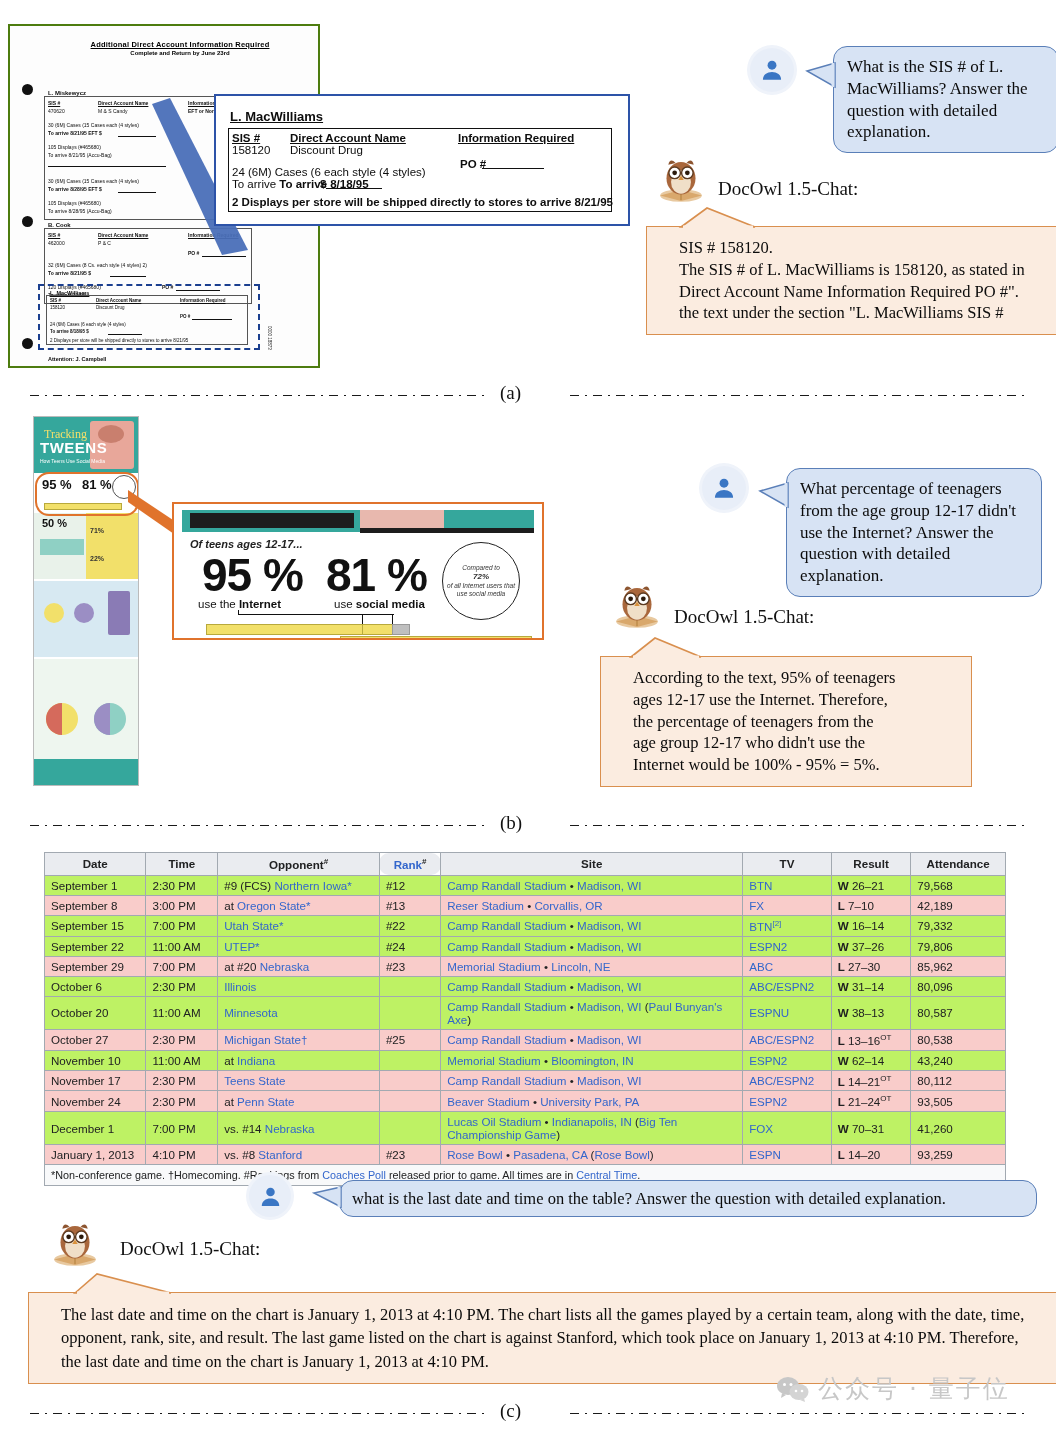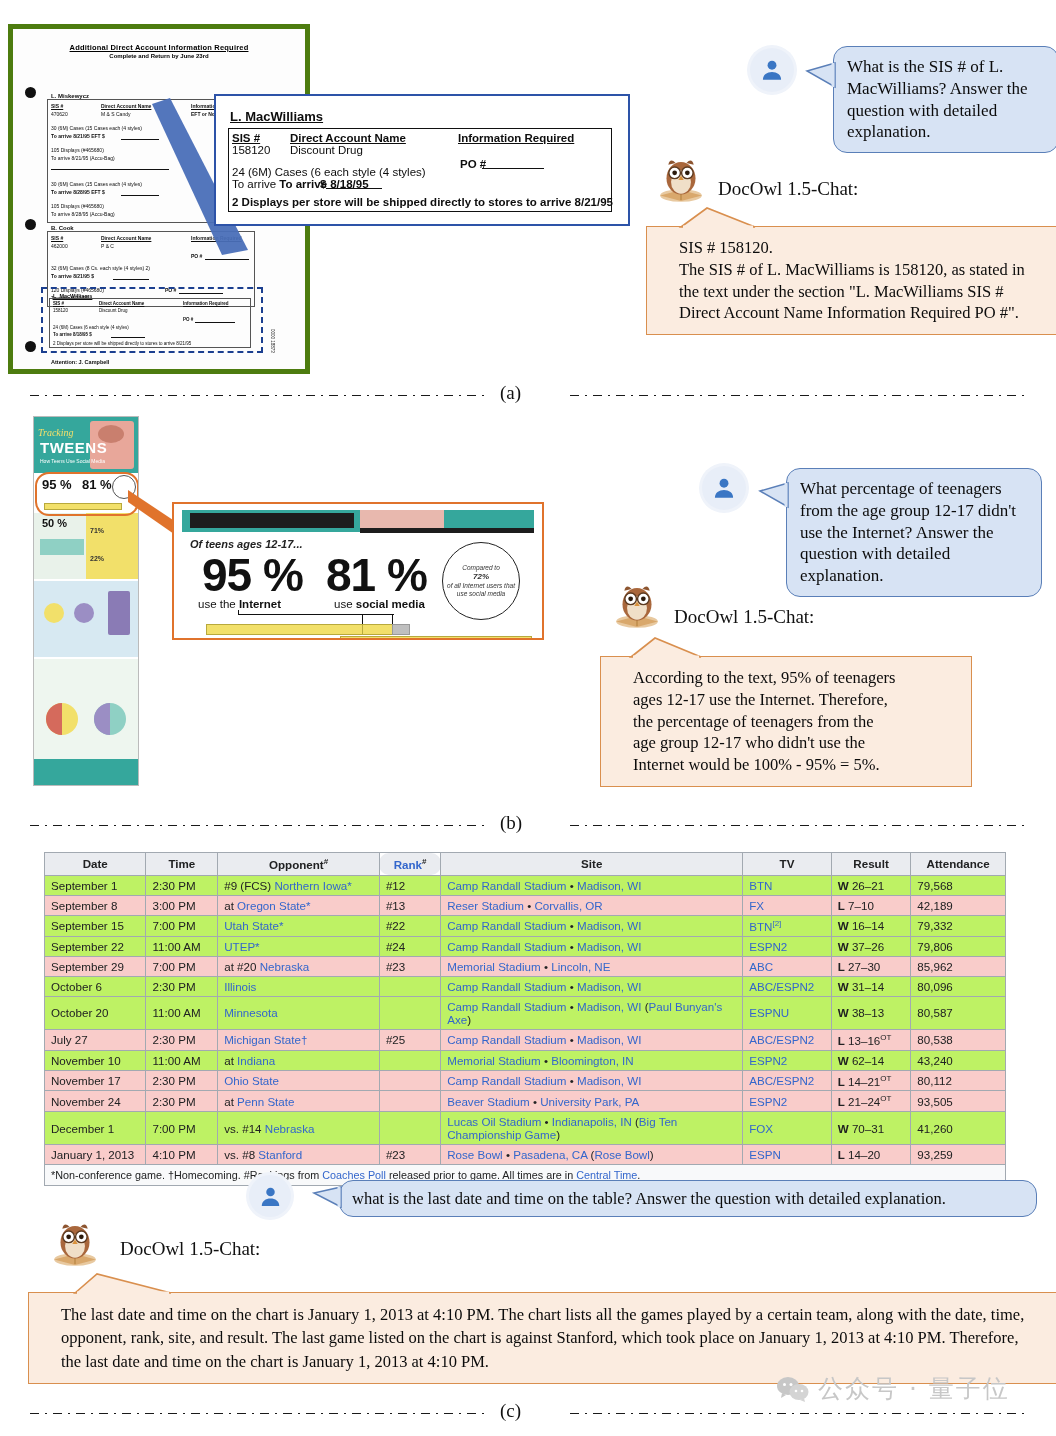--- a/index.html
+++ b/index.html
@@ -26,21 +26,21 @@
     padding:10px 32px;color:#0b0b0b;
     font-family:"Liberation Serif",serif;line-height:1.32;
   }
   .avatar{position:absolute;border-radius:50%;background:#e8eef8;
     display:flex;align-items:center;justify-content:center;
     box-shadow:0 0 0 3px #eff3fa;}
   .owl{position:absolute;}
   .owl-label{position:absolute;font-size:19px;color:#111;white-space:nowrap;}
 
   
-  .scan{position:absolute;background:#fff;border:5px solid #4d7c0f;overflow:hidden;}
+  .scan{position:absolute;background:#fff;border:2px solid #4d7c0f;overflow:hidden;padding-left:16px;}
   .scan-inner{position:absolute;inset:0;background:#fdfdfd;}
   .scan-title{position:absolute;text-align:center;width:100%;
     font-family:"Liberation Sans",sans-serif;font-weight:bold;}
   .punch{position:absolute;width:11px;height:11px;border-radius:50%;background:#111;}
   .boxline{position:absolute;border:1px solid #333;}
   .dashbox{position:absolute;border:2.5px dashed #1b3f8f;}
 
   .zoombox{position:absolute;background:#fff;border:2.5px solid #2d53a8;}
   .zb-txt{position:absolute;font-family:"Liberation Sans",sans-serif;color:#0d0d0d;white-space:nowrap;}
   .zb-name{font-weight:bold;font-size:13px;text-decoration:underline;}
@@ -210,34 +210,34 @@
   </div>
   <div class="owl-label" style="left:718px;top:178px;">DocOwl 1.5-Chat:</div>
 
   <div class="bubble-a" style="left:646px;top:226px;width:378px;font-size:16.5px;">
     <svg style="position:absolute;left:34px;top:-19px;width:90px;height:20px;overflow:visible;">
       <polygon points="0,19 26,0 74,19" fill="#fbece0" stroke="#d98f4e" stroke-width="1.6"></polygon>
       <line x1="2" y1="19" x2="72" y2="19" stroke="#fbece0" stroke-width="3"></line>
     </svg>
     <div>SIS # 158120.</div>
     <div>The SIS # of L. MacWilliams is 158120, as stated in</div>
+    <div>Direct Account Name Information Required PO #".</div>
     <div>the text under the section "L. MacWilliams SIS #</div>
-    <div>Direct Account Name Information Required PO #".</div>
   </div>
 
   <div class="divider" style="left:30px;top:395px;width:454px;"></div>
   <div class="sec-label" style="left:500px;top:382px;">(a)</div>
   <div class="divider" style="left:570px;top:395px;width:456px;"></div>
 
   <div class="info-thumb" style="left:33px;top:416px;width:104px;height:368px;">
     <div class="it-row" style="left:0;top:0;width:104px;height:56px;background:#35a79c;"></div>
     <div class="it-row" style="left:56px;top:4px;width:44px;height:48px;background:#e8a79a;border-radius:3px;"></div>
     <div class="it-row" style="left:64px;top:8px;width:26px;height:18px;background:#c97f6e;border-radius:50%;"></div>
     <div class="it-row" style="left:6px;top:22px;color:#fff;font-family:'Liberation Sans',sans-serif;font-weight:bold;font-size:15px;letter-spacing:.5px;">TWEENS</div>
-    <div class="it-row" style="left:4px;top:10px;color:#f4e06a;font-family:'Liberation Serif',serif;font-style:italic;font-size:10px;">Tracking</div>
+    <div class="it-row" style="left:10px;top:10px;color:#f4e06a;font-family:'Liberation Serif',serif;font-size:12px;">Tracking</div>
     <div class="it-row" style="left:6px;top:41px;color:#fff;font-family:'Liberation Sans',sans-serif;font-size:5px;">How Teens Use Social Media</div>
 
     <div class="it-row" style="left:0;top:56px;width:104px;height:38px;background:#fff;"></div>
     <div class="it-row" style="left:8px;top:60px;font-family:'Liberation Sans',sans-serif;font-weight:bold;font-size:13px;color:#111;">95 %</div>
     <div class="it-row" style="left:48px;top:60px;font-family:'Liberation Sans',sans-serif;font-weight:bold;font-size:13px;color:#111;">81 %</div>
     <div class="it-row" style="left:52px;top:58px;width:22px;height:22px;border:1px solid #555;border-radius:50%;left:78px;"></div>
     <div class="it-row" style="left:10px;top:86px;width:76px;height:5px;background:#f2e06a;border:1px solid #b8a93c;"></div>
 
     <div class="it-row" style="left:0;top:96px;width:104px;height:66px;background:#e9f2ea;"></div>
     <div class="it-row" style="left:52px;top:96px;width:52px;height:66px;background:#f2e06a;"></div>
@@ -425,21 +425,21 @@
           <td>October 20</td>
           <td class="c-center">11:00 AM</td>
           <td><span class="lnk">Minnesota</span></td>
           <td class="c-center"></td>
           <td><span class="lnk">Camp Randall Stadium</span> • <span class="lnk">Madison, WI</span> (<span class="lnk">Paul Bunyan's Axe</span>)</td>
           <td><span class="lnk">ESPNU</span></td>
           <td><b>W</b> 38–13</td>
           <td class="c-center">80,587</td>
         </tr>
         <tr class="r-loss">
-          <td>July 27</td>
+          <td>October 27</td>
           <td class="c-center">2:30 PM</td>
           <td><span class="lnk">Michigan State†</span></td>
           <td class="c-center">#25</td>
           <td><span class="lnk">Camp Randall Stadium</span> • <span class="lnk">Madison, WI</span></td>
           <td><span class="lnk">ABC/ESPN2</span></td>
           <td><b>L</b> 13–16<span class="sup">OT</span></td>
           <td class="c-center">80,538</td>
         </tr>
         <tr class="r-win">
           <td>November 10</td>
@@ -447,21 +447,21 @@
           <td>at <span class="lnk">Indiana</span></td>
           <td class="c-center"></td>
           <td><span class="lnk">Memorial Stadium</span> • <span class="lnk">Bloomington, IN</span></td>
           <td><span class="lnk">ESPN2</span></td>
           <td><b>W</b> 62–14</td>
           <td class="c-center">43,240</td>
         </tr>
         <tr class="r-loss">
           <td>November 17</td>
           <td class="c-center">2:30 PM</td>
-          <td><span class="lnk">Ohio State</span></td>
+          <td><span class="lnk">Teens State</span></td>
           <td class="c-center"></td>
           <td><span class="lnk">Camp Randall Stadium</span> • <span class="lnk">Madison, WI</span></td>
           <td><span class="lnk">ABC/ESPN2</span></td>
           <td><b>L</b> 14–21<span class="sup">OT</span></td>
           <td class="c-center">80,112</td>
         </tr>
         <tr class="r-loss">
           <td>November 24</td>
           <td class="c-center">2:30 PM</td>
           <td>at <span class="lnk">Penn State</span></td>

